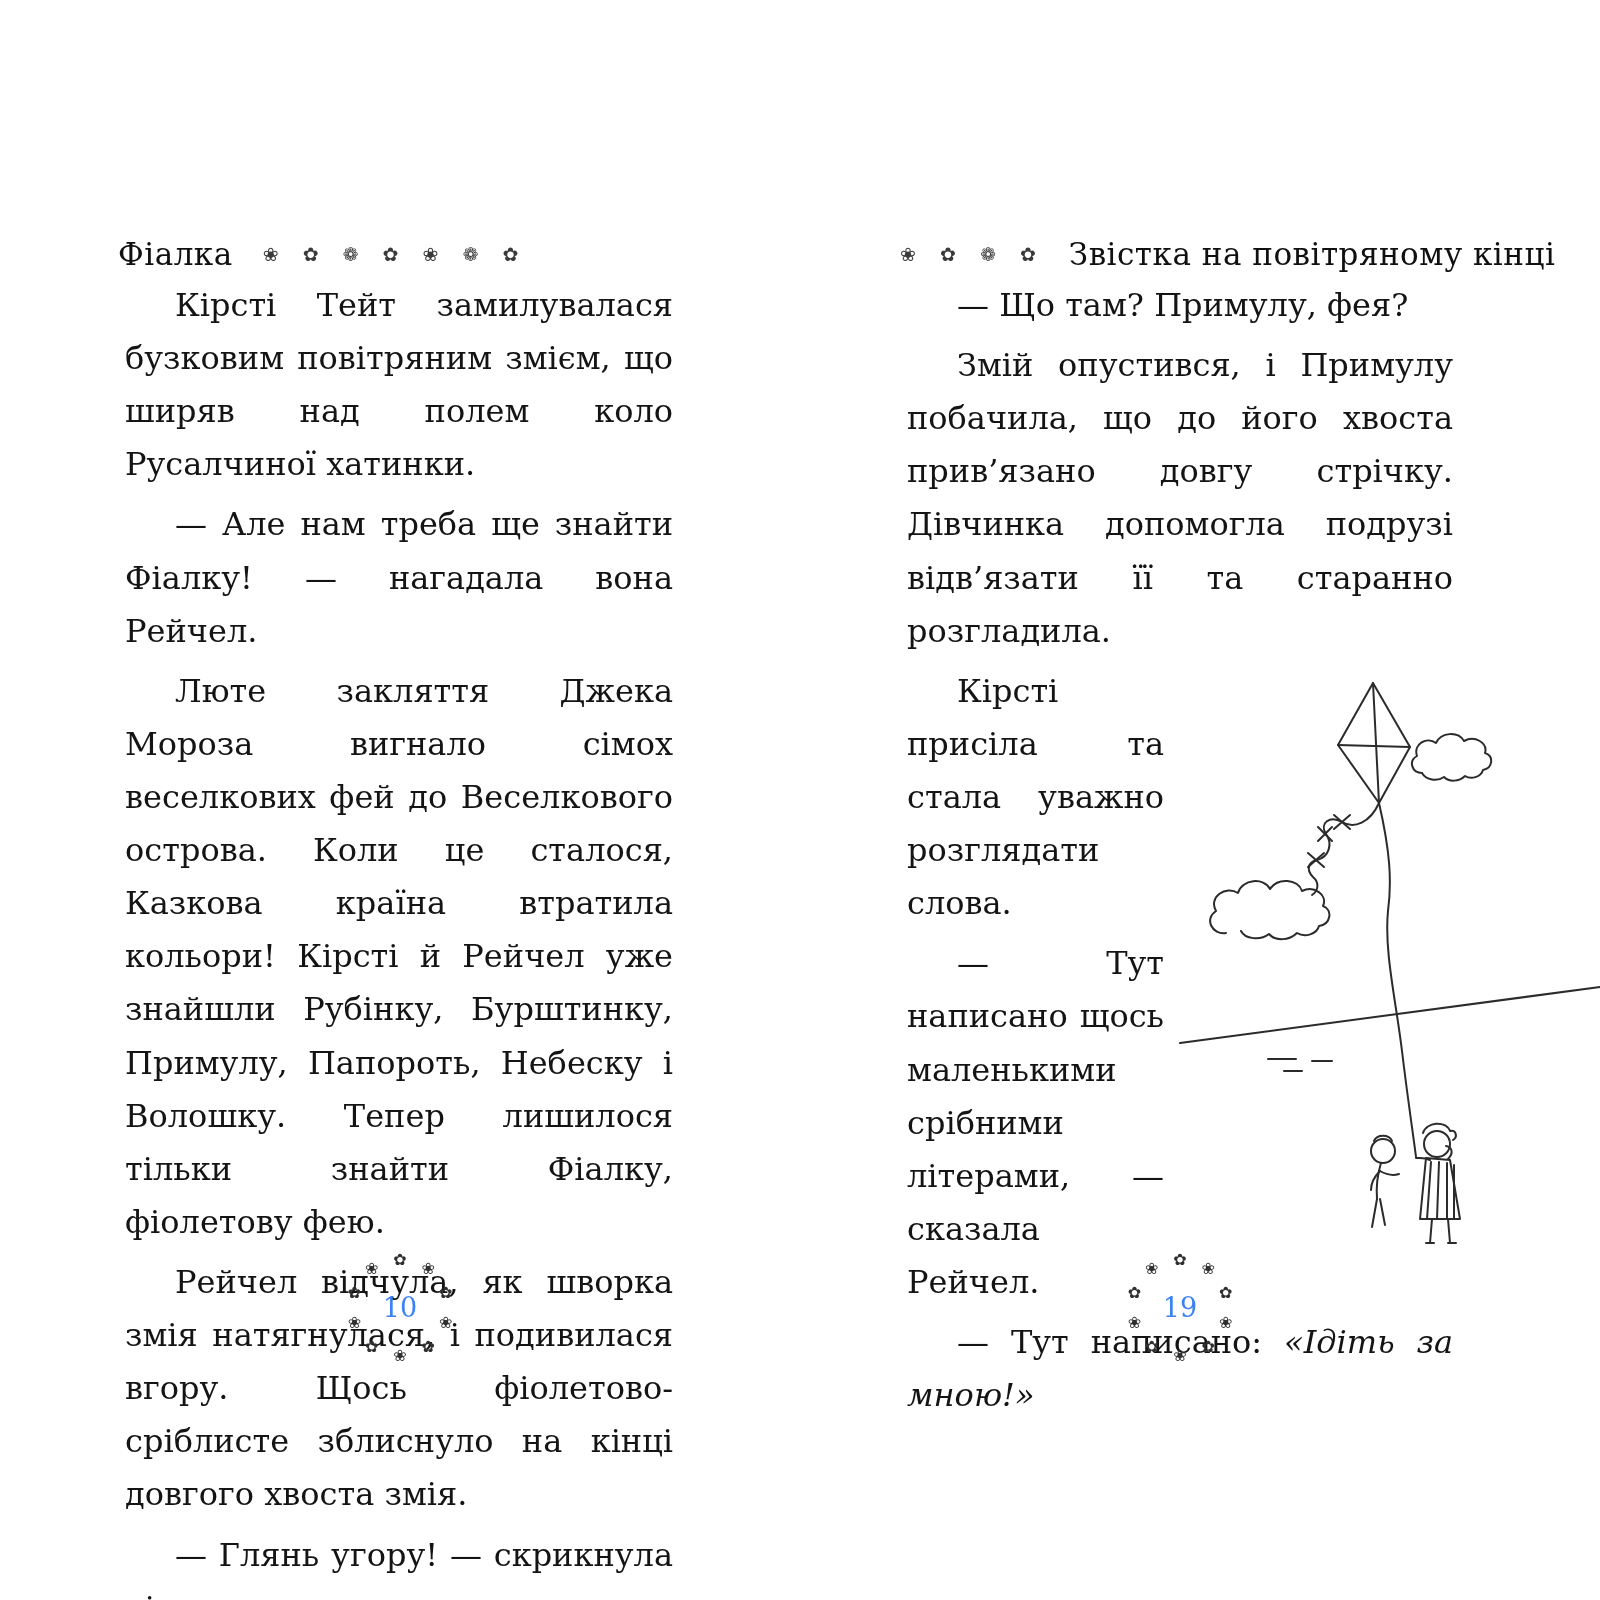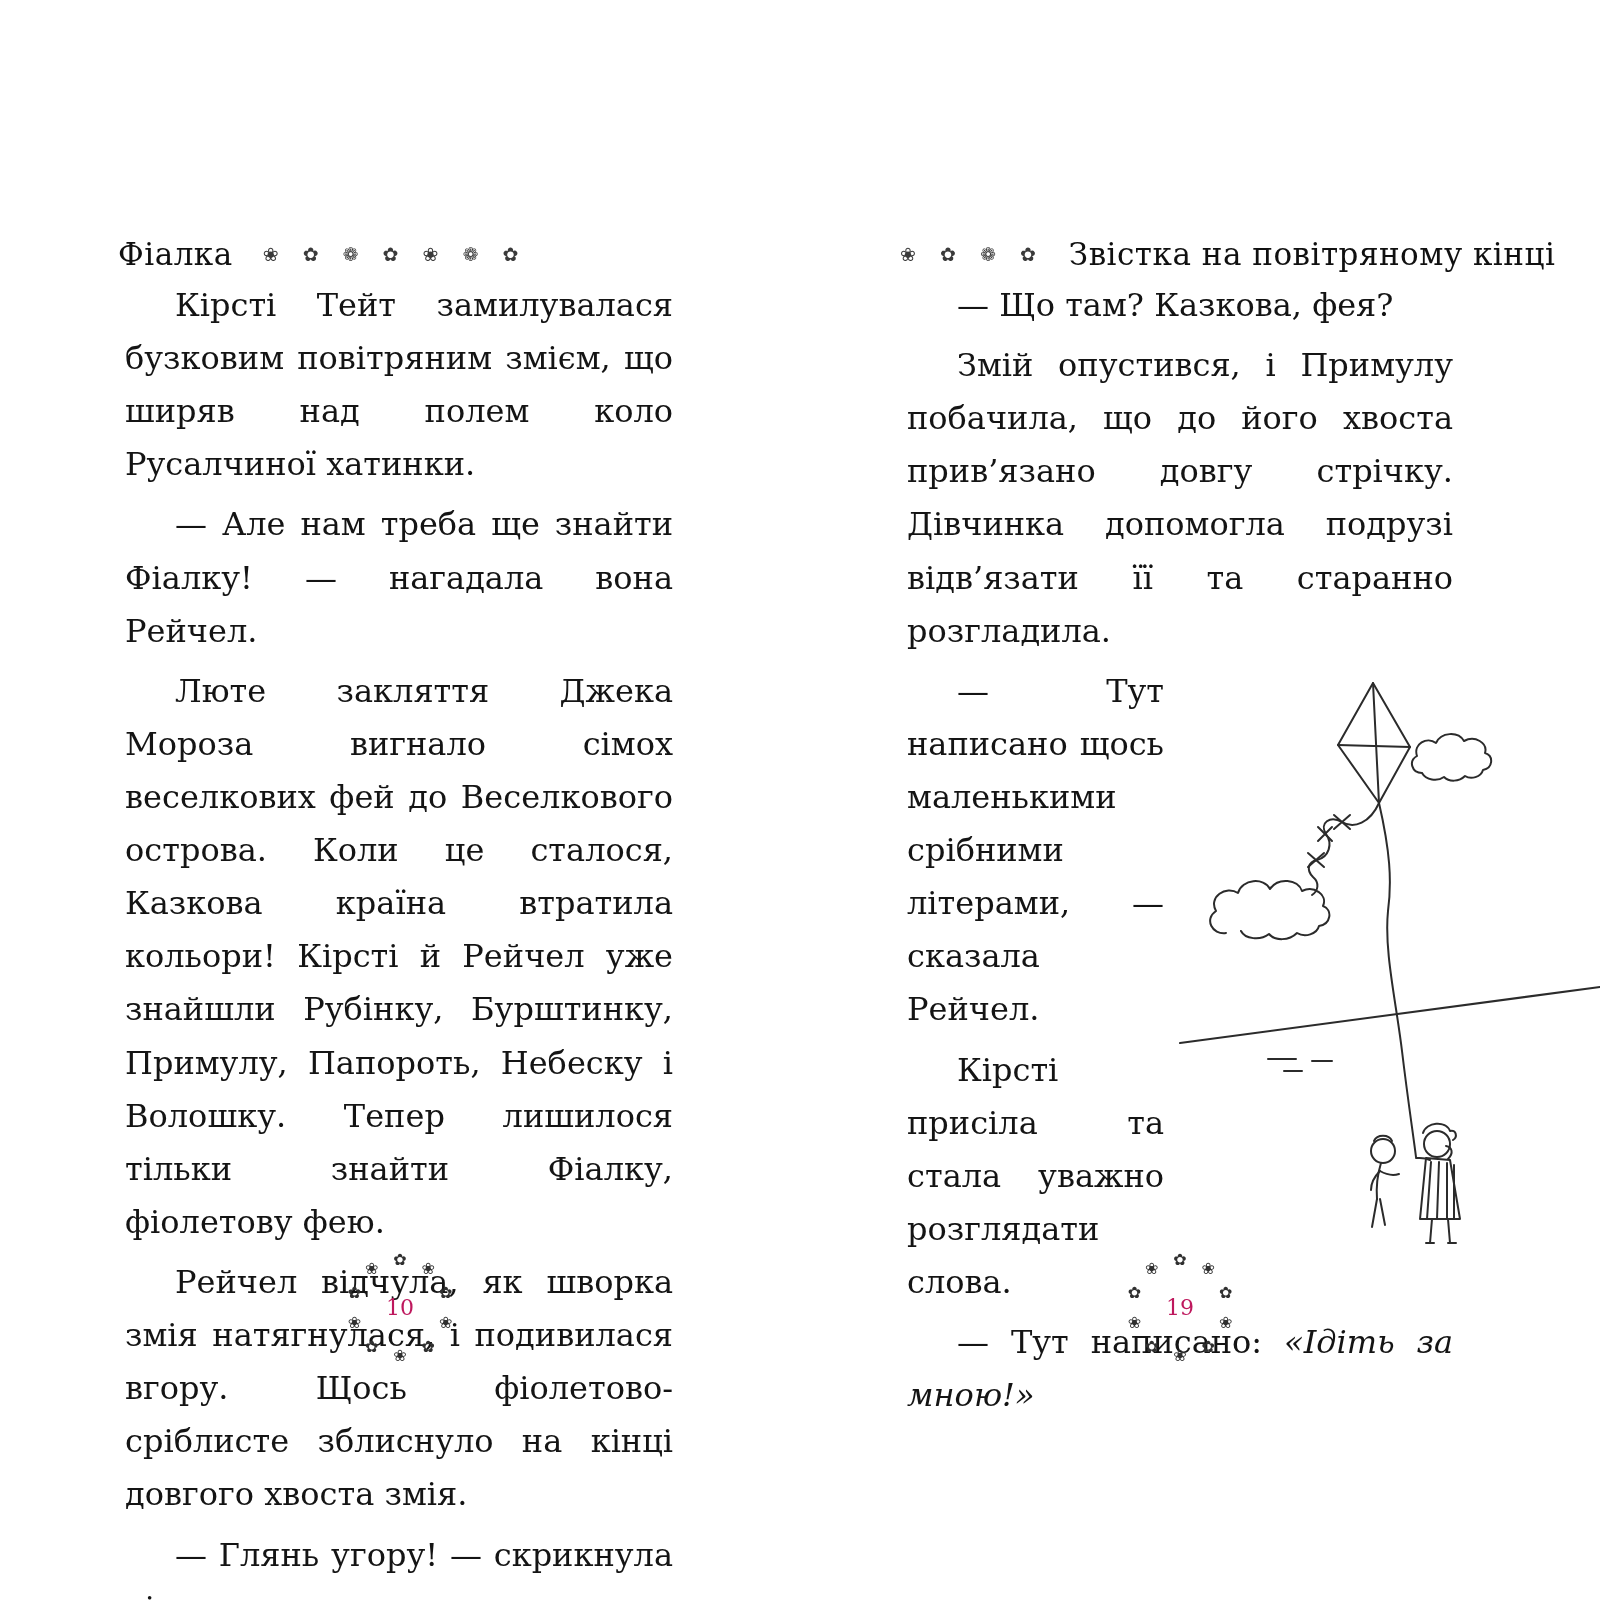--- a/index.html
+++ b/index.html
@@ -67,22 +67,22 @@
   .wreath{
     position:absolute;
     width:132px;height:132px;
   }
   .page-left  .wreath{left:400px;top:1242px;transform:translateX(-50%);}
   .page-right .wreath{left:380px;top:1242px;transform:translateX(-50%);}
   .wreath .num{
     position:absolute;inset:0;
     text-align:center;
     line-height:132px;
-    font-size:22px;
-    color:#be185d;
+    font-size:27px;
+    color:#3b82f6;
   }
   .wf{
     position:absolute;left:50%;top:50%;
     width:26px;height:26px;margin:-13px;
     text-align:center;line-height:26px;
     font-family:"DejaVu Sans",sans-serif;
     font-size:16px;color:#303030;
   }
 </style>
 </head>
@@ -114,21 +114,21 @@
       <span class="wf" style="transform: rotate(324deg) translateY(-48px) rotate(-324deg);">❀</span>
     </div>
 </div>
 
 <div class="page page-right">
   <div class="page-inner">
     <div class="header-row">
       <span class="header-ornaments">❀ ✿ ❁ ✿</span>
       <span class="header-title">Звістка на повітряному кінці</span>
     </div>
-    <p class="para">— Що там? Казкова, фея?</p>
+    <p class="para">— Що там? Примулу, фея?</p>
     <p class="para">Змій опустився, і Примулу побачила, що до його хвоста прив’язано довгу стрічку. Дівчинка допомогла подрузі відв’язати її та старанно розгладила.</p>
 
     <div class="illustration-float">
       <svg class="kite-svg" viewBox="0 0 420 600" xmlns="http://www.w3.org/2000/svg">
 
         <polygon points="193,12 158,74 199,132 230,76"></polygon>
         <line x1="193" y1="12" x2="199" y2="132"></line>
         <line x1="158" y1="74" x2="230" y2="76"></line>
 
         <path d="M199,132 C190,152 174,158 162,151 C150,144 139,152 146,163 C153,173 149,186 137,189 C128,191 126,199 133,206 C140,212 138,220 132,224"></path>
@@ -156,22 +156,22 @@
         <circle cx="257" cy="473" r="13"></circle>
         <path d="M250,489 C244,486 239,487 236,487"></path>
         <path d="M268,488 C274,482 272,476 266,475"></path>
         <path d="M246,487 L270,489 L280,548 L240,548 Z"></path>
         <path d="M251,491 L247,548 M259,491 L257,548 M267,492 L267,548 M274,494 L274,548"></path>
         <path d="M252,548 L250,572 M268,548 L270,572"></path>
         <path d="M246,572 h8 M268,572 h8"></path>
       </svg>
     </div>
 
+    <p class="para">Кірсті присіла та стала уважно розглядати слова.</p>
     <p class="para">— Тут написано щось маленькими срібними літерами, — сказала Рейчел.</p>
-    <p class="para">Кірсті присіла та стала уважно розглядати слова.</p>
     <p class="para"><span>— Тут написано: </span><em>«Ідіть за мною!»</em></p>
   </div>
   <div class="wreath">
     <span class="num">19</span>
   <span class="wf" style="transform: rotate(0deg) translateY(-48px) rotate(0deg);">✿</span>
       <span class="wf" style="transform: rotate(36deg) translateY(-48px) rotate(-36deg);">❀</span>
       <span class="wf" style="transform: rotate(72deg) translateY(-48px) rotate(-72deg);">✿</span>
       <span class="wf" style="transform: rotate(108deg) translateY(-48px) rotate(-108deg);">❀</span>
       <span class="wf" style="transform: rotate(144deg) translateY(-48px) rotate(-144deg);">✿</span>
       <span class="wf" style="transform: rotate(180deg) translateY(-48px) rotate(-180deg);">❀</span>

